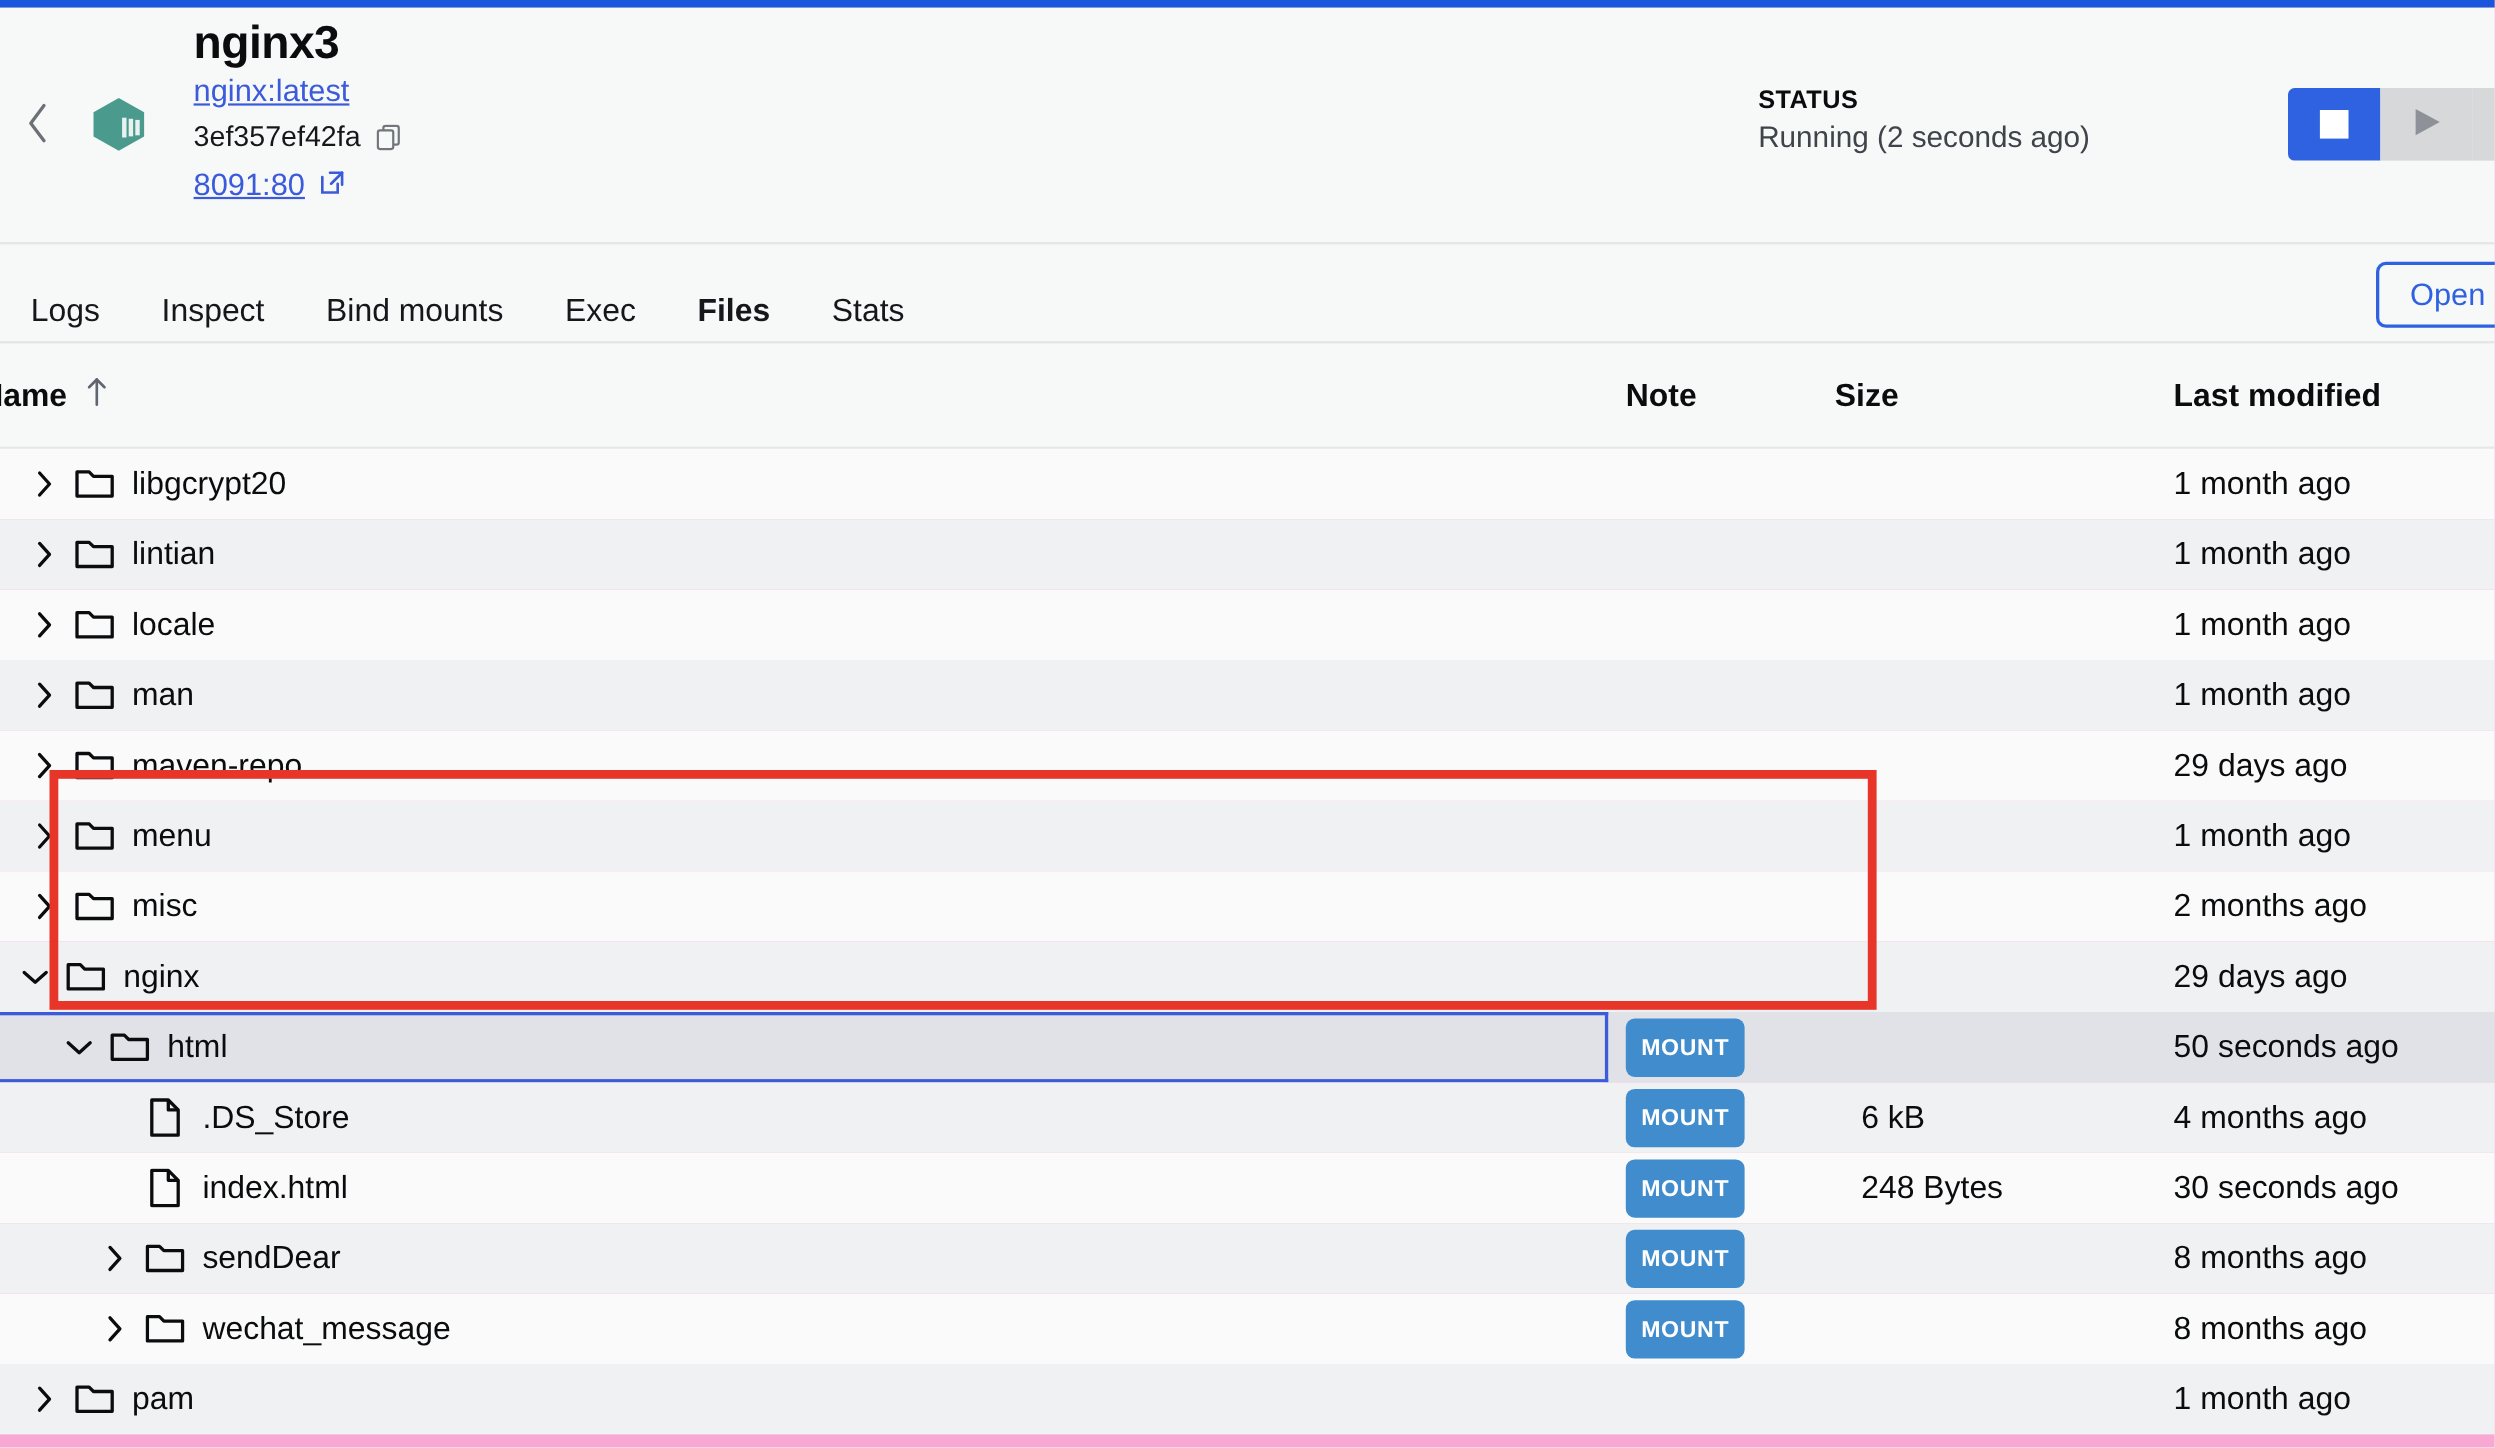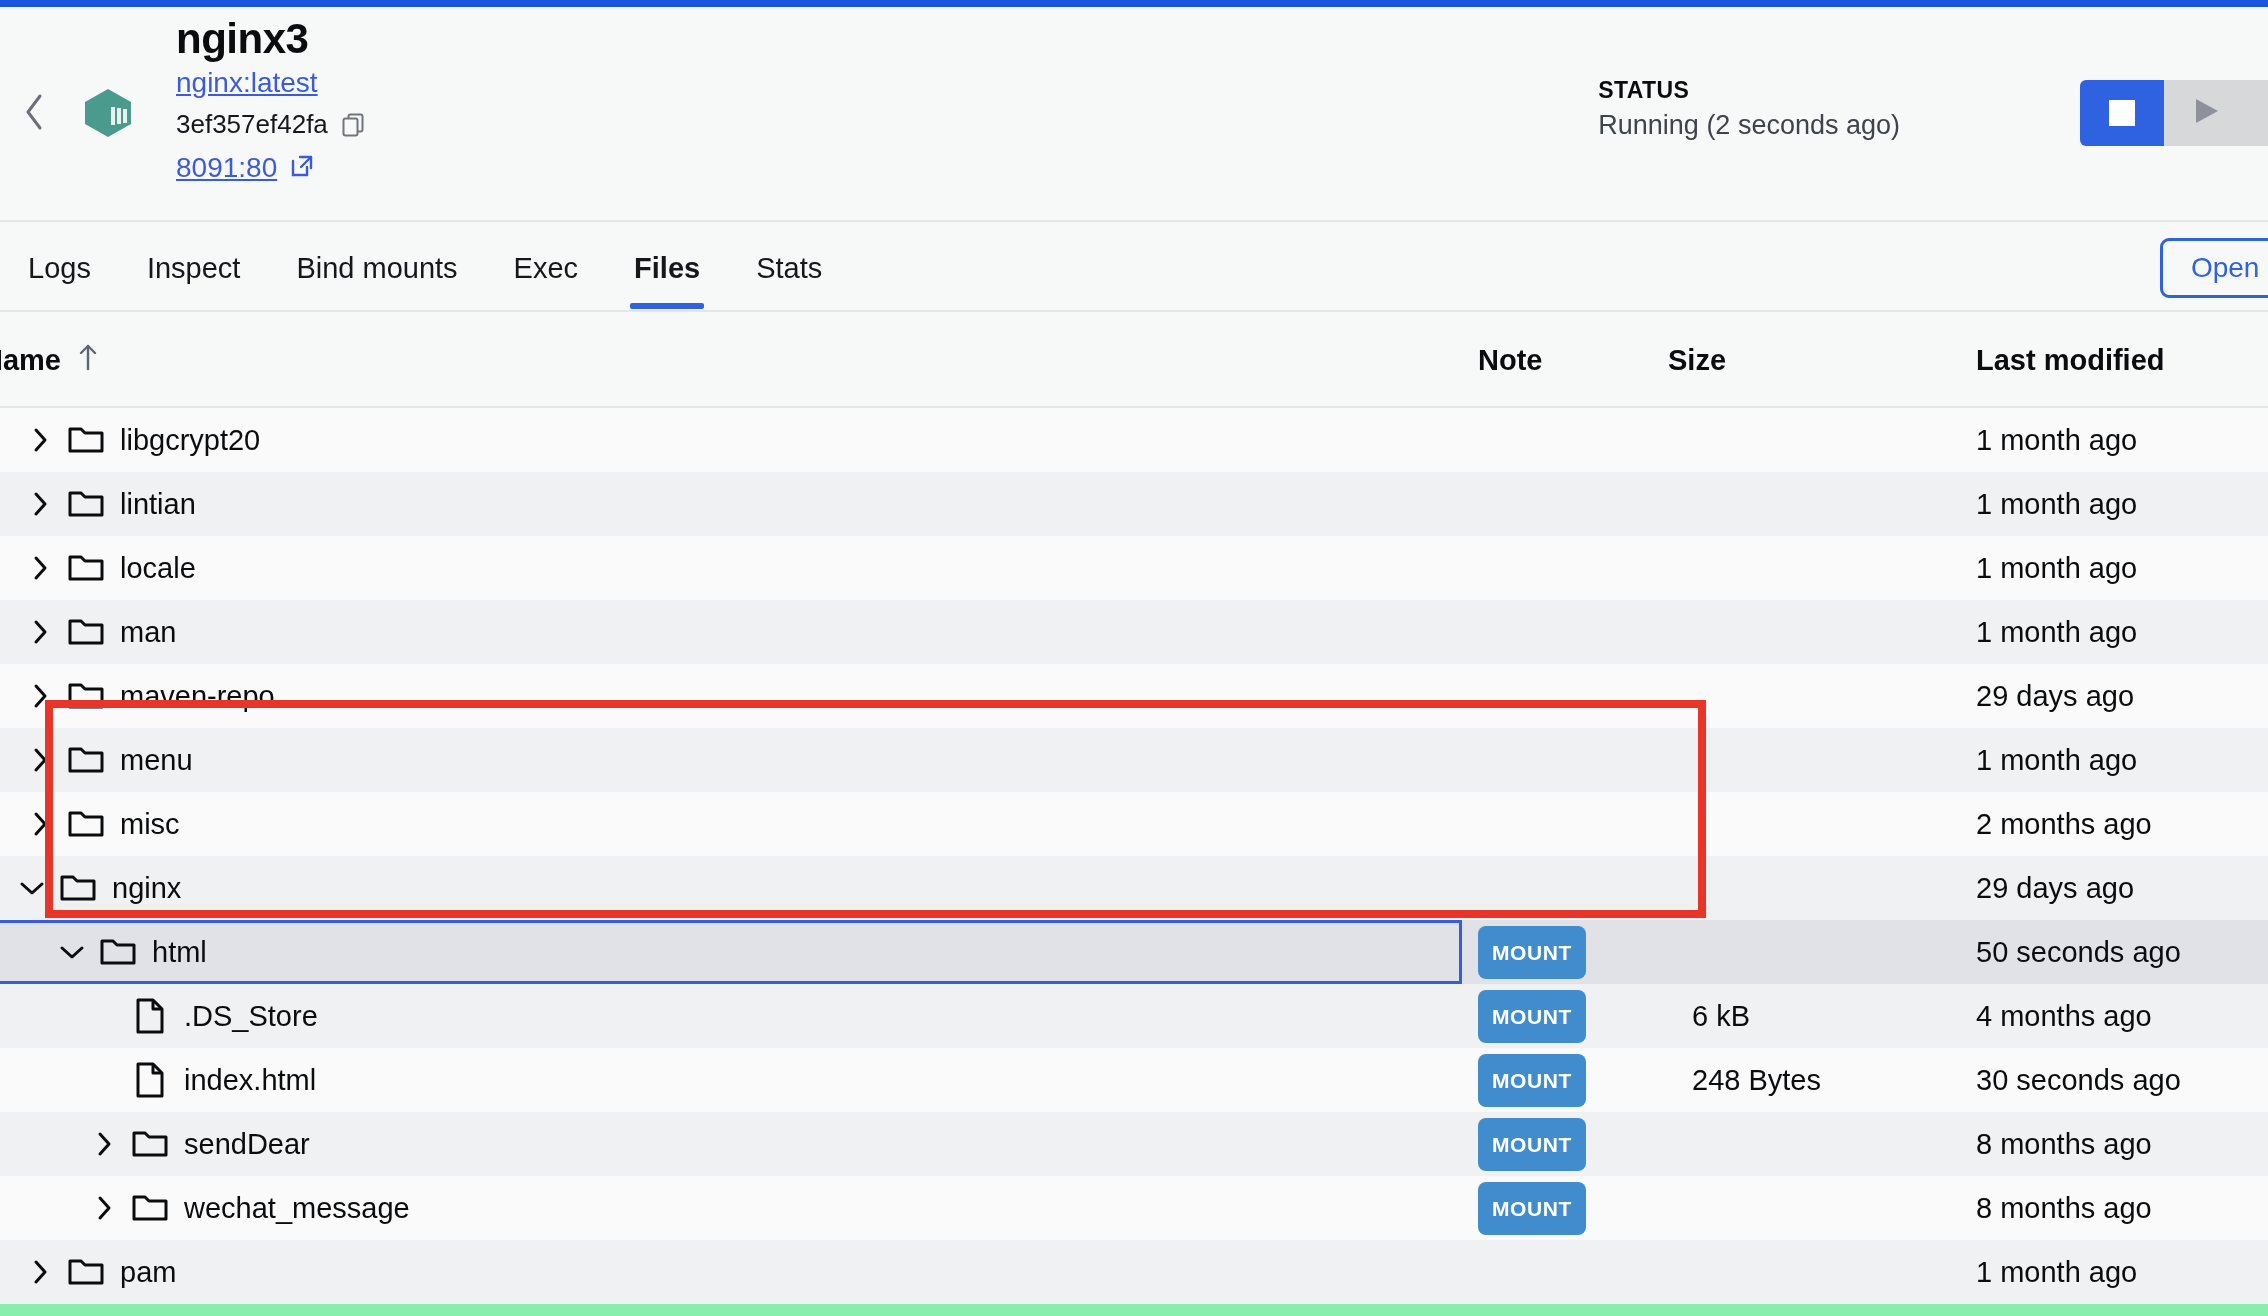--- a/index.html
+++ b/index.html
@@ -5,21 +5,21 @@
   * { box-sizing: border-box; }
   html, body {
     margin: 0; padding: 0;
     width: 2268px; height: 1316px;
     overflow: hidden;
     background: #f7f8f8;
     font-family: "Liberation Sans", sans-serif;
     -webkit-font-smoothing: antialiased;
   }
 
-  #app { position: relative; width: 2268px; height: 1316px; background: #86efac; }
+  #app { position: relative; width: 2268px; height: 1316px; background: #f9a8d4; }
 
   
   .top-accent {
     position: absolute; top: 0; left: 0; width: 2268px; height: 7px;
     background: #1a56db;
   }
 
   
   .header {
     position: absolute; top: 7px; left: 0; width: 2268px; height: 215px;
@@ -87,21 +87,21 @@
   .act-play { background: #d6d8da; }
   .act-next { background: #d6d8da; }
 
   
   .tabs-bar {
     position: absolute; top: 222px; left: 0; width: 2268px; height: 90px;
     background: #f7f8f8;
     border-bottom: 2px solid #e4e6e8;
   }
   .tabs {
-    position: absolute; left: 0px; top: 1px; height: 90px;
+    position: absolute; left: 0px; top: 16px; height: 90px;
     display: flex; align-items: center; gap: 0;
   }
   .tab {
     position: relative;
     padding: 0 28px; height: 90px;
     display: flex; align-items: center;
     font-size: 29px; color: #15171a;
     cursor: pointer; white-space: nowrap;
   }
   .tab.active { font-weight: bold; }

